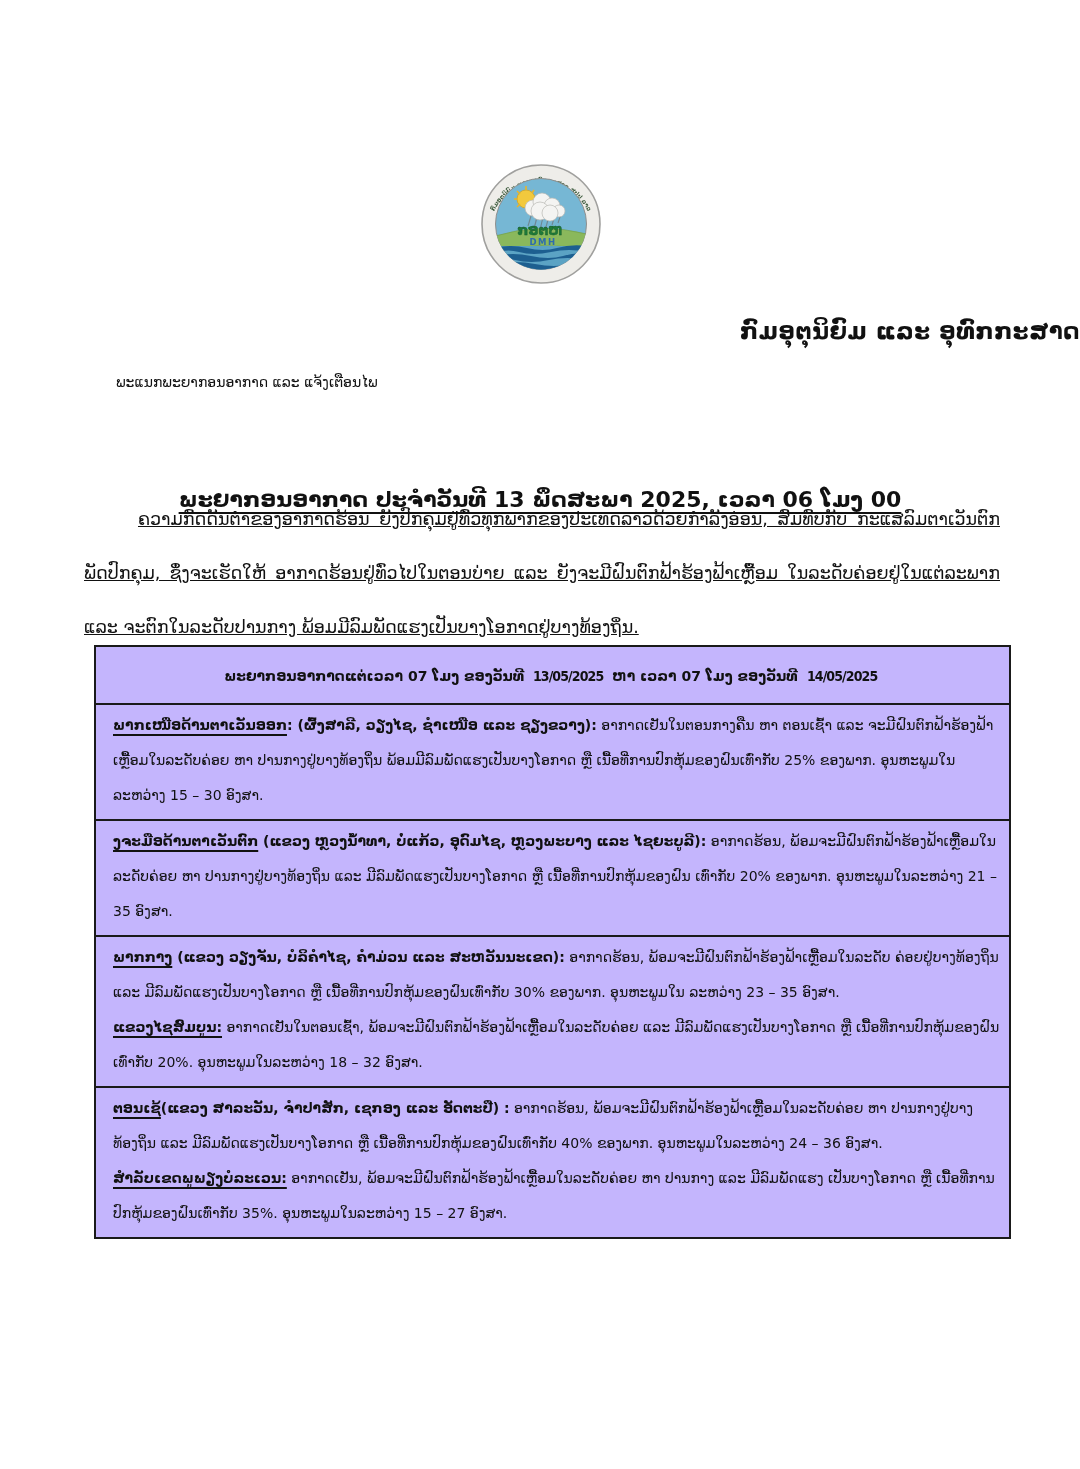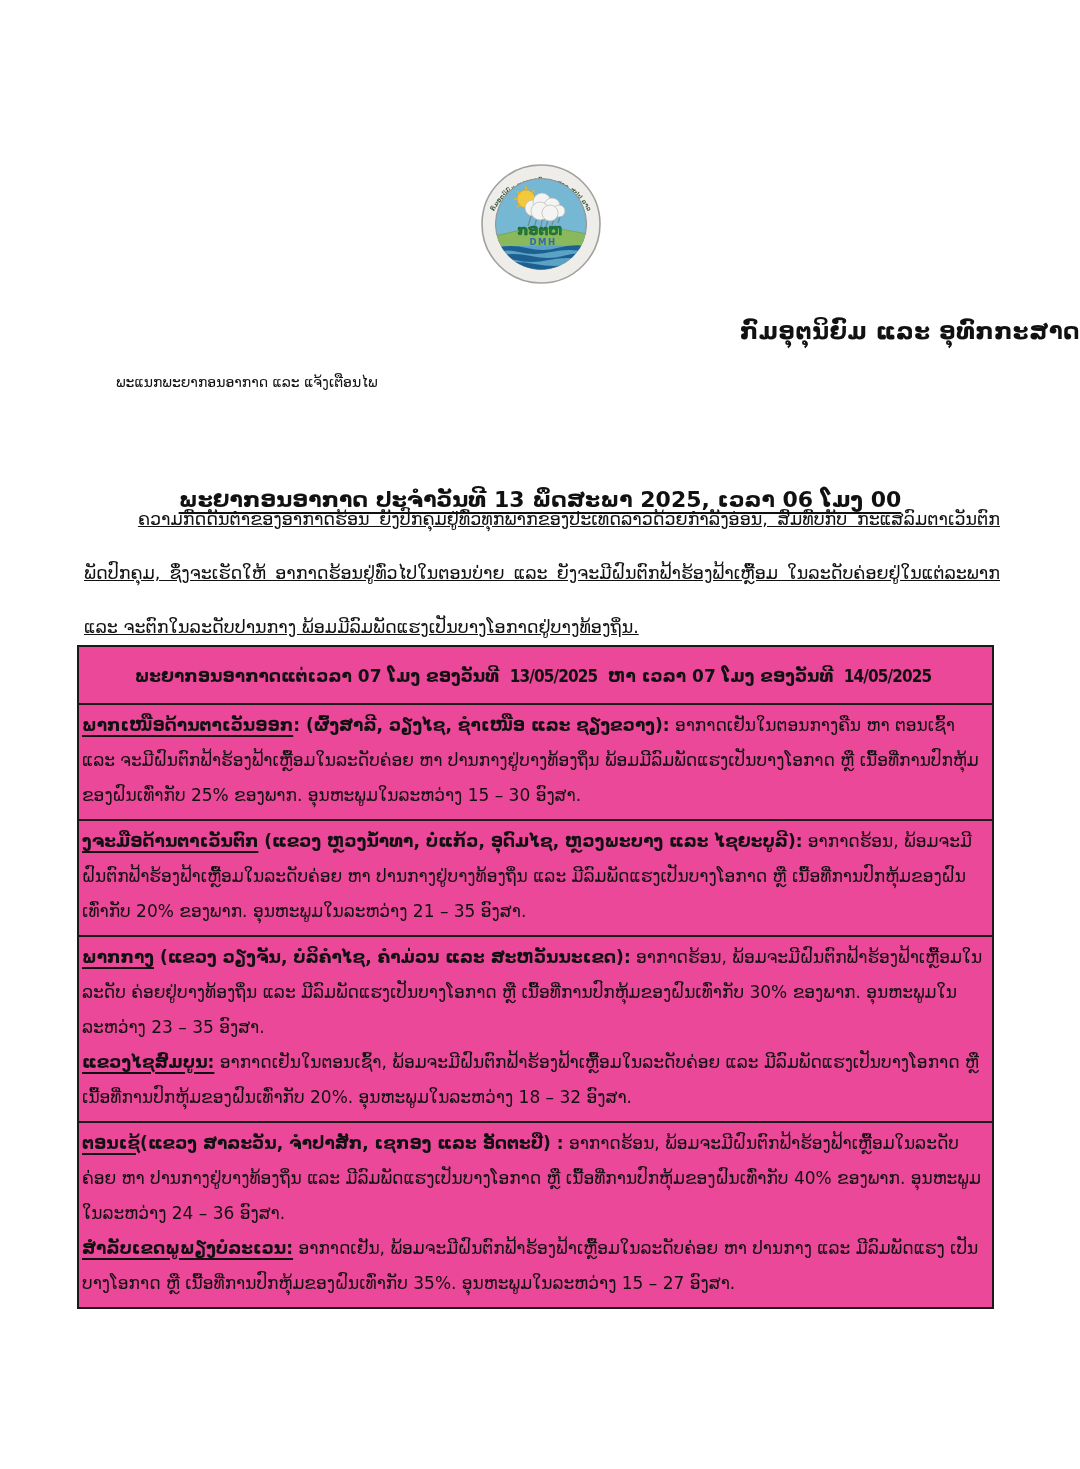--- a/index.html
+++ b/index.html
@@ -28,39 +28,39 @@
     text-decoration:underline;
     text-underline-offset:5px;
     text-decoration-thickness:1.5px;
   }
   .intro{
     position:absolute;left:84px;top:492px;width:916px;
     font-size:17.5px;line-height:54px;
     text-align:justify;text-indent:54px;text-decoration:underline;
   }
   .f-table{
-    position:absolute;left:77px;top:645px;width:913px;
-    border:2px solid #1a1a1a;background:#ec4899;
-    font-size:17px;
+    position:absolute;left:94px;top:645px;width:913px;
+    border:2px solid #1a1a1a;background:#c4b5fd;
+    font-size:14px;
   }
   .f-header{
     border-bottom:2px solid #1a1a1a;
     text-align:center;font-weight:bold;
     padding:15px 4px 13px 4px;line-height:28px;
   }
   .num-date{
     display:inline-block;
     font-weight:bold;
     letter-spacing:-1px;
     transform:scaleX(0.9);
     transform-origin:center;
   }
   .f-row{
     border-bottom:2px solid #1a1a1a;
-    padding:3px 8px 6px 3px;
+    padding:3px 8px 6px 17px;
     line-height:35px;
   }
   .f-row:last-child{border-bottom:none;}
   .sec-head{
     font-weight:bold;
     text-decoration:underline;
     text-underline-offset:4px;
     text-decoration-thickness:1.5px;
   }
   .sec-area{font-weight:bold;}

